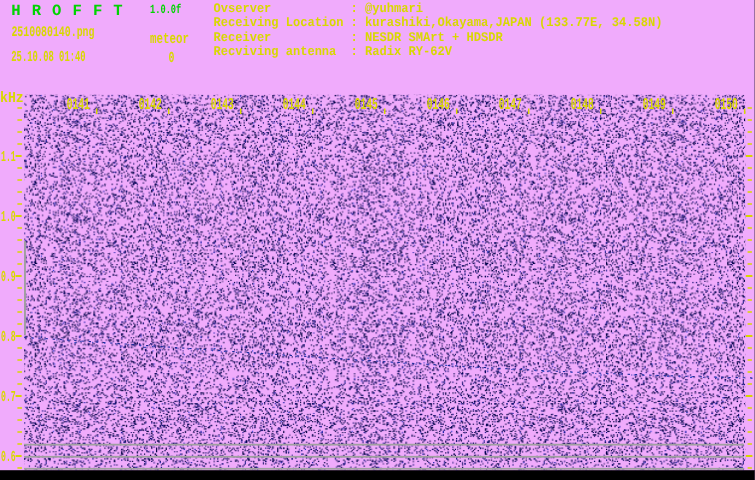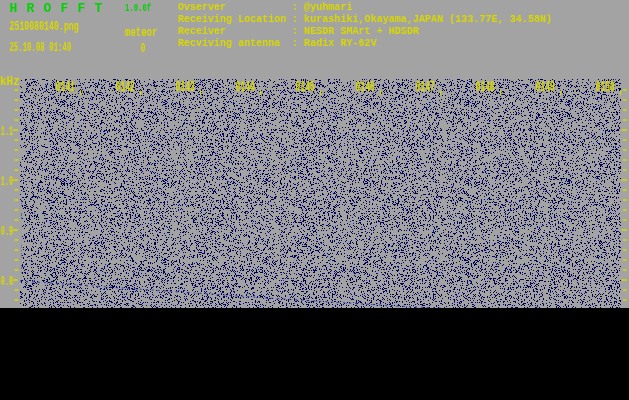--- a/index.html
+++ b/index.html
@@ -1,14 +1,14 @@
 <!DOCTYPE html>
 <html><head><meta charset="utf-8"><style>
 html,body{margin:0;padding:0;background:#000;}
-#wrap{position:relative;width:629px;height:308px;background:#a3a3a3;overflow:hidden;
+#wrap{position:relative;width:629px;height:392px;background:#f0abfc;overflow:hidden;
 font-family:"Liberation Mono",monospace;}
 </style></head><body>
 <div id="wrap">
     <svg width="629" height="400" viewBox="0 0 629 400" style="position:absolute;left:0;top:0">
       <defs>
         <pattern id="nA" width="101" height="79" patternUnits="userSpaceOnUse">
           <path fill="#000040" d="M41 19h1v1h-1zM50 6h1v1h-1zM9 68h1v1h-1zM12 46h1v1h-1zM74 7h1v1h-1zM64 27h1v1h-1zM4 11h1v1h-1zM55 53h1v1h-1zM8 30h1v1h-1zM11 70h1v1h-1zM54 7h1v1h-1zM72 15h1v1h-1zM28 74h1v1h-1zM7 73h1v1h-1zM74 50h1v1h-1zM6 28h1v1h-1zM5 71h1v1h-1zM17 37h1v1h-1zM53 18h1v1h-1zM69 15h1v1h-1zM73 39h1v1h-1zM71 23h1v1h-1zM13 74h1v1h-1zM73 24h1v1h-1zM47 12h1v1h-1zM70 8h1v1h-1zM72 7h1v1h-1zM79 26h1v1h-1zM63 68h1v1h-1zM54 40h1v1h-1zM59 74h1v1h-1zM58 46h1v1h-1zM38 31h1v1h-1zM23 31h1v1h-1zM10 73h1v1h-1zM38 67h1v1h-1zM63 43h1v1h-1zM93 57h1v1h-1zM36 77h1v1h-1zM9 15h1v1h-1zM65 53h1v1h-1zM21 43h1v1h-1zM19 62h1v1h-1zM53 5h1v1h-1zM85 9h1v1h-1zM97 71h1v1h-1zM73 40h1v1h-1zM43 44h1v1h-1zM76 63h1v1h-1zM74 58h1v1h-1zM8 11h1v1h-1zM34 60h1v1h-1zM89 8h1v1h-1zM7 39h1v1h-1zM82 73h1v1h-1zM87 57h1v1h-1zM36 49h1v1h-1zM85 44h1v1h-1zM2 59h1v1h-1zM45 21h1v1h-1zM78 14h1v1h-1zM63 7h1v1h-1zM27 36h1v1h-1zM16 31h1v1h-1zM50 50h1v1h-1zM63 10h1v1h-1zM21 57h1v1h-1zM51 70h1v1h-1zM35 17h1v1h-1zM55 70h1v1h-1zM35 53h1v1h-1zM45 48h1v1h-1zM29 19h1v1h-1zM10 22h1v1h-1zM19 29h1v1h-1zM84 29h1v1h-1zM1 62h1v1h-1zM75 23h1v1h-1zM33 36h1v1h-1zM0 18h1v1h-1zM53 68h1v1h-1zM47 78h1v1h-1zM72 40h1v1h-1zM16 65h1v1h-1zM79 6h1v1h-1zM58 71h1v1h-1zM51 50h1v1h-1zM13 61h1v1h-1zM81 51h1v1h-1zM7 24h1v1h-1zM8 26h1v1h-1zM56 20h1v1h-1zM14 43h1v1h-1zM76 6h1v1h-1zM13 0h1v1h-1zM72 19h1v1h-1zM68 12h1v1h-1zM46 78h1v1h-1zM3 9h1v1h-1zM26 78h1v1h-1zM48 19h1v1h-1zM81 32h1v1h-1zM44 77h1v1h-1zM46 60h1v1h-1zM15 14h1v1h-1zM62 59h1v1h-1zM61 61h1v1h-1zM39 10h1v1h-1zM18 13h1v1h-1zM95 43h1v1h-1zM94 33h1v1h-1zM61 20h1v1h-1zM66 2h1v1h-1zM26 67h1v1h-1zM46 18h1v1h-1zM88 69h1v1h-1zM3 67h1v1h-1zM38 11h1v1h-1zM89 33h1v1h-1zM66 46h1v1h-1zM21 45h1v1h-1zM98 28h1v1h-1zM68 69h1v1h-1zM99 64h1v1h-1zM42 28h1v1h-1zM78 24h1v1h-1zM30 51h1v1h-1zM94 29h1v1h-1zM25 66h1v1h-1zM63 45h1v1h-1zM93 3h1v1h-1zM3 35h1v1h-1zM60 33h1v1h-1zM24 77h1v1h-1zM44 57h1v1h-1zM92 44h1v1h-1zM46 10h1v1h-1zM28 13h1v1h-1zM29 60h1v1h-1zM25 43h1v1h-1zM26 61h1v1h-1zM79 78h1v1h-1zM0 61h1v1h-1zM83 44h1v1h-1zM82 10h1v1h-1zM84 15h1v1h-1zM49 25h1v1h-1zM61 22h1v1h-1zM55 42h1v1h-1zM11 50h1v1h-1zM59 51h1v1h-1zM95 10h1v1h-1zM92 20h1v1h-1zM21 16h1v1h-1zM3 19h1v1h-1zM75 59h1v1h-1zM83 18h1v1h-1zM78 76h1v1h-1zM60 44h1v1h-1zM19 70h1v1h-1zM70 16h1v1h-1zM2 1h1v1h-1zM92 13h1v1h-1zM67 17h1v1h-1zM55 24h1v1h-1zM27 3h1v1h-1zM32 27h1v1h-1zM37 64h1v1h-1zM30 75h1v1h-1zM41 33h1v1h-1zM69 53h1v1h-1zM16 7h1v1h-1zM94 45h1v1h-1zM58 74h1v1h-1zM66 53h1v1h-1zM64 16h1v1h-1zM68 19h1v1h-1zM67 65h1v1h-1zM2 56h1v1h-1zM99 23h1v1h-1zM77 0h1v1h-1zM99 19h1v1h-1zM22 18h1v1h-1zM60 15h1v1h-1zM71 7h1v1h-1zM41 66h1v1h-1zM67 71h1v1h-1zM61 13h1v1h-1zM31 24h1v1h-1zM35 5h1v1h-1zM98 12h1v1h-1zM64 57h1v1h-1zM71 3h1v1h-1zM97 8h1v1h-1zM56 41h1v1h-1zM78 64h1v1h-1zM77 65h1v1h-1zM25 35h1v1h-1zM57 65h1v1h-1zM68 61h1v1h-1zM64 31h1v1h-1zM89 66h1v1h-1zM33 71h1v1h-1zM25 57h1v1h-1zM17 53h1v1h-1zM15 50h1v1h-1zM56 40h1v1h-1zM9 30h1v1h-1zM54 9h1v1h-1zM27 38h1v1h-1zM100 15h1v1h-1zM91 46h1v1h-1zM18 32h1v1h-1zM17 59h1v1h-1zM28 12h1v1h-1zM50 62h1v1h-1zM20 28h1v1h-1zM20 55h1v1h-1zM65 51h1v1h-1zM43 53h1v1h-1zM25 45h1v1h-1zM40 11h1v1h-1zM92 46h1v1h-1zM2 43h1v1h-1zM70 58h1v1h-1zM56 2h1v1h-1zM49 42h1v1h-1zM66 37h1v1h-1zM65 8h1v1h-1zM14 29h1v1h-1zM13 10h1v1h-1zM33 34h1v1h-1zM5 23h1v1h-1zM34 16h1v1h-1zM54 33h1v1h-1zM51 19h1v1h-1zM68 65h1v1h-1zM73 63h1v1h-1zM89 41h1v1h-1zM11 35h1v1h-1zM7 23h1v1h-1zM34 2h1v1h-1zM81 11h1v1h-1zM33 10h1v1h-1zM77 28h1v1h-1zM8 33h1v1h-1zM15 58h1v1h-1zM1 43h1v1h-1zM70 53h1v1h-1zM5 67h1v1h-1zM90 30h1v1h-1zM14 20h1v1h-1zM33 6h1v1h-1zM23 25h1v1h-1zM39 39h1v1h-1zM67 26h1v1h-1zM37 57h1v1h-1zM64 22h1v1h-1zM34 44h1v1h-1zM2 32h1v1h-1zM4 1h1v1h-1zM2 64h1v1h-1zM70 24h1v1h-1zM65 60h1v1h-1zM31 57h1v1h-1zM13 55h1v1h-1zM84 63h1v1h-1zM69 50h1v1h-1zM64 39h1v1h-1zM88 27h1v1h-1zM29 43h1v1h-1zM25 17h1v1h-1zM51 44h1v1h-1zM6 16h1v1h-1zM1 9h1v1h-1zM80 32h1v1h-1zM55 20h1v1h-1zM7 10h1v1h-1zM85 48h1v1h-1zM64 36h1v1h-1zM76 31h1v1h-1zM88 37h1v1h-1zM5 58h1v1h-1zM23 20h1v1h-1zM34 57h1v1h-1zM0 33h1v1h-1zM46 42h1v1h-1zM70 41h1v1h-1zM31 4h1v1h-1zM39 27h1v1h-1zM45 23h1v1h-1zM0 42h1v1h-1zM48 10h1v1h-1zM60 35h1v1h-1zM64 25h1v1h-1zM31 64h1v1h-1zM99 0h1v1h-1zM11 33h1v1h-1zM11 18h1v1h-1zM51 75h1v1h-1zM5 50h1v1h-1zM2 38h1v1h-1zM38 29h1v1h-1zM10 74h1v1h-1zM67 19h1v1h-1zM84 76h1v1h-1zM49 41h1v1h-1zM92 63h1v1h-1zM19 36h1v1h-1zM92 18h1v1h-1zM5 65h1v1h-1zM80 54h1v1h-1zM93 64h1v1h-1zM17 67h1v1h-1zM96 64h1v1h-1zM72 2h1v1h-1zM87 74h1v1h-1zM91 29h1v1h-1zM10 3h1v1h-1zM5 17h1v1h-1zM81 46h1v1h-1zM13 48h1v1h-1zM57 71h1v1h-1zM6 2h1v1h-1zM80 68h1v1h-1zM87 31h1v1h-1zM62 33h1v1h-1zM0 58h1v1h-1zM8 64h1v1h-1zM68 11h1v1h-1zM84 67h1v1h-1zM8 60h1v1h-1zM32 9h1v1h-1zM33 30h1v1h-1zM93 26h1v1h-1zM29 58h1v1h-1zM63 48h1v1h-1zM9 61h1v1h-1zM87 36h1v1h-1zM98 5h1v1h-1zM78 25h1v1h-1zM9 76h1v1h-1zM18 42h1v1h-1zM32 38h1v1h-1zM79 72h1v1h-1zM17 1h1v1h-1zM61 7h1v1h-1zM62 34h1v1h-1zM86 12h1v1h-1zM86 62h1v1h-1zM37 66h1v1h-1zM36 59h1v1h-1zM59 59h1v1h-1zM98 15h1v1h-1zM70 25h1v1h-1zM60 2h1v1h-1zM37 58h1v1h-1zM9 64h1v1h-1zM57 34h1v1h-1zM49 26h1v1h-1zM26 9h1v1h-1zM74 11h1v1h-1zM18 67h1v1h-1zM33 46h1v1h-1zM16 77h1v1h-1zM80 65h1v1h-1zM35 14h1v1h-1zM90 46h1v1h-1zM29 63h1v1h-1zM62 50h1v1h-1zM3 20h1v1h-1zM0 62h1v1h-1zM51 38h1v1h-1zM93 18h1v1h-1zM53 44h1v1h-1zM48 40h1v1h-1zM15 42h1v1h-1zM0 41h1v1h-1zM96 43h1v1h-1zM50 15h1v1h-1zM25 1h1v1h-1zM94 37h1v1h-1zM32 47h1v1h-1zM8 50h1v1h-1zM49 75h1v1h-1zM9 46h1v1h-1zM54 35h1v1h-1zM6 35h1v1h-1zM13 6h1v1h-1zM84 36h1v1h-1zM81 19h1v1h-1zM31 34h1v1h-1zM55 65h1v1h-1zM40 24h1v1h-1zM98 47h1v1h-1zM100 54h1v1h-1zM3 51h1v1h-1zM70 70h1v1h-1zM26 10h1v1h-1zM6 52h1v1h-1zM57 78h1v1h-1zM96 17h1v1h-1zM82 36h1v1h-1zM62 6h1v1h-1zM21 60h1v1h-1zM53 43h1v1h-1zM36 38h1v1h-1zM32 33h1v1h-1zM51 30h1v1h-1zM38 61h1v1h-1zM71 50h1v1h-1zM15 21h1v1h-1zM82 20h1v1h-1zM9 26h1v1h-1zM64 63h1v1h-1zM70 28h1v1h-1zM57 42h1v1h-1zM97 57h1v1h-1zM54 17h1v1h-1zM31 11h1v1h-1zM22 43h1v1h-1zM71 11h1v1h-1zM40 30h1v1h-1zM47 33h1v1h-1zM72 25h1v1h-1zM2 52h1v1h-1zM49 52h1v1h-1zM95 67h1v1h-1zM26 48h1v1h-1zM34 43h1v1h-1zM96 7h1v1h-1zM63 35h1v1h-1zM73 46h1v1h-1zM16 64h1v1h-1zM67 27h1v1h-1zM11 34h1v1h-1zM31 49h1v1h-1zM51 57h1v1h-1zM55 39h1v1h-1zM2 16h1v1h-1zM4 54h1v1h-1zM90 60h1v1h-1zM75 62h1v1h-1zM0 9h1v1h-1zM50 67h1v1h-1zM59 57h1v1h-1zM31 13h1v1h-1zM28 19h1v1h-1zM19 66h1v1h-1zM87 13h1v1h-1zM92 58h1v1h-1zM10 70h1v1h-1zM99 5h1v1h-1zM0 16h1v1h-1zM29 72h1v1h-1zM4 38h1v1h-1zM16 32h1v1h-1zM67 55h1v1h-1zM89 14h1v1h-1zM12 9h1v1h-1zM74 24h1v1h-1zM49 33h1v1h-1zM28 76h1v1h-1zM0 1h1v1h-1zM68 38h1v1h-1zM58 35h1v1h-1zM40 31h1v1h-1zM60 67h1v1h-1zM30 70h1v1h-1zM31 3h1v1h-1zM52 39h1v1h-1zM7 2h1v1h-1zM24 63h1v1h-1zM86 53h1v1h-1zM10 32h1v1h-1zM29 54h1v1h-1zM47 29h1v1h-1zM63 4h1v1h-1zM89 43h1v1h-1zM91 53h1v1h-1zM46 50h1v1h-1zM25 0h1v1h-1zM63 25h1v1h-1zM39 24h1v1h-1zM29 59h1v1h-1zM28 33h1v1h-1zM97 37h1v1h-1zM13 63h1v1h-1zM78 23h1v1h-1zM28 62h1v1h-1zM53 7h1v1h-1zM76 18h1v1h-1zM53 6h1v1h-1zM90 7h1v1h-1zM23 50h1v1h-1zM57 40h1v1h-1zM93 14h1v1h-1zM10 21h1v1h-1zM42 24h1v1h-1zM23 67h1v1h-1zM95 59h1v1h-1zM4 39h1v1h-1zM47 42h1v1h-1zM56 21h1v1h-1zM10 35h1v1h-1zM10 44h1v1h-1zM53 15h1v1h-1zM71 26h1v1h-1zM48 45h1v1h-1zM98 39h1v1h-1zM55 11h1v1h-1zM6 60h1v1h-1zM25 47h1v1h-1zM69 57h1v1h-1zM24 41h1v1h-1zM3 52h1v1h-1zM31 51h1v1h-1zM5 48h1v1h-1zM4 59h1v1h-1zM8 7h1v1h-1zM32 24h1v1h-1zM95 8h1v1h-1zM77 43h1v1h-1zM46 34h1v1h-1zM42 78h1v1h-1zM5 33h1v1h-1zM95 40h1v1h-1zM35 38h1v1h-1zM0 76h1v1h-1zM81 8h1v1h-1zM3 29h1v1h-1zM13 60h1v1h-1zM91 59h1v1h-1zM99 49h1v1h-1zM32 55h1v1h-1zM63 16h1v1h-1zM63 23h1v1h-1zM1 38h1v1h-1zM88 19h1v1h-1zM77 30h1v1h-1zM41 40h1v1h-1zM100 76h1v1h-1zM10 65h1v1h-1zM25 50h1v1h-1zM96 20h1v1h-1zM31 52h1v1h-1zM8 4h1v1h-1zM61 70h1v1h-1zM69 41h1v1h-1zM20 54h1v1h-1zM13 9h1v1h-1zM26 12h1v1h-1zM53 63h1v1h-1zM90 57h1v1h-1zM22 29h1v1h-1zM58 30h1v1h-1zM95 68h1v1h-1zM99 15h1v1h-1zM99 37h1v1h-1zM37 35h1v1h-1zM72 34h1v1h-1zM47 32h1v1h-1zM25 56h1v1h-1zM31 23h1v1h-1zM31 30h1v1h-1zM41 8h1v1h-1zM50 32h1v1h-1zM67 29h1v1h-1zM83 12h1v1h-1zM83 59h1v1h-1zM4 13h1v1h-1zM0 60h1v1h-1zM29 57h1v1h-1zM47 5h1v1h-1z"></path>
           <path fill="#000058" d="M37 29h1v1h-1zM15 6h1v1h-1zM24 76h1v1h-1zM74 24h1v1h-1zM9 47h1v1h-1zM65 22h1v1h-1zM57 77h1v1h-1zM33 0h1v1h-1zM13 76h1v1h-1zM90 44h1v1h-1zM27 4h1v1h-1zM47 43h1v1h-1zM18 5h1v1h-1zM26 32h1v1h-1zM4 76h1v1h-1zM93 26h1v1h-1zM1 41h1v1h-1zM52 47h1v1h-1zM23 39h1v1h-1zM9 26h1v1h-1zM4 63h1v1h-1zM70 61h1v1h-1zM8 52h1v1h-1zM12 50h1v1h-1zM84 70h1v1h-1zM19 68h1v1h-1zM11 20h1v1h-1zM50 34h1v1h-1zM52 36h1v1h-1zM85 39h1v1h-1zM53 6h1v1h-1zM39 72h1v1h-1zM45 53h1v1h-1zM53 2h1v1h-1zM98 46h1v1h-1zM82 25h1v1h-1zM50 51h1v1h-1zM26 0h1v1h-1zM55 20h1v1h-1zM54 14h1v1h-1zM11 51h1v1h-1zM73 46h1v1h-1zM58 20h1v1h-1zM16 1h1v1h-1zM6 70h1v1h-1zM18 50h1v1h-1zM11 73h1v1h-1zM79 47h1v1h-1zM94 64h1v1h-1zM21 18h1v1h-1zM44 36h1v1h-1zM20 66h1v1h-1zM21 8h1v1h-1zM13 49h1v1h-1zM62 25h1v1h-1zM38 16h1v1h-1zM5 61h1v1h-1zM40 6h1v1h-1zM77 49h1v1h-1zM81 28h1v1h-1zM79 51h1v1h-1zM78 25h1v1h-1zM60 23h1v1h-1zM72 27h1v1h-1zM5 51h1v1h-1zM66 20h1v1h-1zM49 45h1v1h-1zM15 19h1v1h-1zM31 24h1v1h-1zM5 71h1v1h-1zM96 4h1v1h-1zM85 41h1v1h-1zM15 49h1v1h-1zM76 58h1v1h-1zM70 39h1v1h-1zM83 53h1v1h-1zM39 74h1v1h-1zM31 54h1v1h-1zM49 47h1v1h-1zM57 64h1v1h-1zM56 22h1v1h-1zM2 0h1v1h-1zM79 62h1v1h-1zM59 30h1v1h-1zM57 58h1v1h-1zM22 60h1v1h-1zM51 13h1v1h-1zM8 16h1v1h-1zM45 55h1v1h-1zM46 11h1v1h-1zM56 64h1v1h-1zM65 5h1v1h-1zM5 16h1v1h-1zM10 40h1v1h-1zM99 65h1v1h-1zM10 6h1v1h-1zM96 64h1v1h-1zM48 17h1v1h-1zM3 8h1v1h-1zM78 14h1v1h-1zM24 16h1v1h-1zM62 36h1v1h-1zM21 28h1v1h-1zM8 44h1v1h-1zM78 32h1v1h-1zM20 41h1v1h-1zM78 35h1v1h-1zM58 18h1v1h-1zM32 64h1v1h-1zM61 26h1v1h-1zM75 33h1v1h-1zM78 64h1v1h-1zM30 40h1v1h-1zM47 4h1v1h-1zM25 23h1v1h-1zM51 20h1v1h-1zM81 35h1v1h-1zM86 41h1v1h-1zM48 21h1v1h-1zM100 33h1v1h-1zM14 67h1v1h-1zM6 46h1v1h-1zM57 71h1v1h-1zM66 74h1v1h-1zM88 13h1v1h-1zM32 68h1v1h-1zM80 50h1v1h-1zM94 47h1v1h-1zM33 48h1v1h-1zM47 73h1v1h-1zM18 46h1v1h-1zM42 10h1v1h-1zM56 29h1v1h-1zM22 78h1v1h-1zM95 6h1v1h-1zM37 66h1v1h-1zM32 39h1v1h-1zM81 74h1v1h-1zM84 40h1v1h-1zM93 0h1v1h-1zM95 4h1v1h-1zM28 19h1v1h-1zM37 78h1v1h-1zM80 55h1v1h-1zM53 65h1v1h-1zM46 6h1v1h-1zM16 62h1v1h-1zM29 78h1v1h-1zM83 5h1v1h-1zM2 6h1v1h-1zM0 72h1v1h-1zM45 38h1v1h-1zM13 66h1v1h-1zM45 68h1v1h-1zM28 52h1v1h-1zM74 38h1v1h-1zM75 17h1v1h-1zM26 46h1v1h-1zM79 60h1v1h-1zM20 17h1v1h-1zM1 31h1v1h-1zM90 19h1v1h-1zM57 12h1v1h-1zM8 18h1v1h-1zM85 34h1v1h-1zM51 33h1v1h-1zM1 7h1v1h-1zM82 71h1v1h-1zM44 76h1v1h-1zM82 74h1v1h-1zM56 77h1v1h-1zM66 63h1v1h-1zM31 21h1v1h-1zM0 5h1v1h-1zM7 68h1v1h-1zM3 51h1v1h-1zM23 30h1v1h-1zM20 7h1v1h-1zM99 13h1v1h-1zM1 78h1v1h-1zM70 25h1v1h-1zM18 52h1v1h-1zM25 66h1v1h-1zM77 64h1v1h-1zM82 53h1v1h-1zM78 22h1v1h-1zM65 39h1v1h-1zM8 38h1v1h-1zM80 6h1v1h-1zM92 61h1v1h-1zM91 68h1v1h-1zM0 48h1v1h-1zM55 59h1v1h-1zM10 57h1v1h-1zM22 28h1v1h-1zM13 33h1v1h-1zM29 4h1v1h-1zM15 42h1v1h-1zM95 33h1v1h-1zM91 6h1v1h-1zM34 70h1v1h-1zM86 55h1v1h-1zM87 66h1v1h-1zM33 37h1v1h-1zM82 27h1v1h-1zM10 64h1v1h-1zM1 21h1v1h-1zM33 30h1v1h-1zM95 25h1v1h-1zM24 49h1v1h-1zM42 76h1v1h-1zM30 48h1v1h-1zM80 68h1v1h-1zM60 60h1v1h-1zM67 0h1v1h-1zM3 55h1v1h-1zM92 29h1v1h-1zM73 39h1v1h-1zM27 50h1v1h-1zM79 74h1v1h-1zM9 72h1v1h-1zM4 3h1v1h-1zM14 13h1v1h-1zM79 20h1v1h-1zM44 18h1v1h-1zM89 3h1v1h-1zM3 5h1v1h-1zM17 5h1v1h-1zM89 8h1v1h-1zM94 5h1v1h-1zM8 75h1v1h-1zM97 46h1v1h-1zM25 68h1v1h-1zM85 8h1v1h-1zM96 49h1v1h-1zM13 31h1v1h-1zM26 26h1v1h-1zM14 4h1v1h-1zM4 11h1v1h-1zM96 36h1v1h-1zM61 12h1v1h-1zM16 12h1v1h-1zM96 26h1v1h-1zM37 40h1v1h-1zM43 54h1v1h-1zM33 2h1v1h-1zM44 32h1v1h-1zM36 6h1v1h-1zM91 47h1v1h-1zM41 77h1v1h-1zM64 60h1v1h-1zM36 3h1v1h-1zM100 52h1v1h-1zM66 12h1v1h-1zM44 60h1v1h-1zM90 6h1v1h-1z"></path>
           <path fill="#000078" d="M68 72h1v1h-1zM27 11h1v1h-1zM73 36h1v1h-1zM21 55h1v1h-1zM0 67h1v1h-1zM25 36h1v1h-1zM97 6h1v1h-1zM0 44h1v1h-1zM62 12h1v1h-1zM62 23h1v1h-1zM63 75h1v1h-1zM44 65h1v1h-1zM33 73h1v1h-1zM20 36h1v1h-1zM27 29h1v1h-1zM63 21h1v1h-1zM14 10h1v1h-1zM62 71h1v1h-1zM100 13h1v1h-1zM80 41h1v1h-1zM45 12h1v1h-1zM51 50h1v1h-1zM95 11h1v1h-1zM54 3h1v1h-1zM47 26h1v1h-1zM38 33h1v1h-1zM54 69h1v1h-1zM64 21h1v1h-1zM48 29h1v1h-1zM58 16h1v1h-1zM68 76h1v1h-1zM96 77h1v1h-1zM82 4h1v1h-1zM44 74h1v1h-1zM41 66h1v1h-1zM19 57h1v1h-1zM84 70h1v1h-1zM94 41h1v1h-1zM21 59h1v1h-1zM56 32h1v1h-1zM74 29h1v1h-1zM16 42h1v1h-1zM59 30h1v1h-1zM64 24h1v1h-1zM34 38h1v1h-1zM96 19h1v1h-1zM92 19h1v1h-1zM31 41h1v1h-1zM77 66h1v1h-1zM44 20h1v1h-1zM30 41h1v1h-1zM24 33h1v1h-1zM93 13h1v1h-1zM21 13h1v1h-1zM25 49h1v1h-1zM19 18h1v1h-1zM38 38h1v1h-1zM55 35h1v1h-1zM25 13h1v1h-1zM81 13h1v1h-1zM35 26h1v1h-1zM49 59h1v1h-1zM4 1h1v1h-1zM51 55h1v1h-1zM88 28h1v1h-1zM64 37h1v1h-1zM59 2h1v1h-1zM18 32h1v1h-1zM77 51h1v1h-1zM0 31h1v1h-1zM55 73h1v1h-1zM75 53h1v1h-1zM29 74h1v1h-1zM29 23h1v1h-1zM82 15h1v1h-1zM58 55h1v1h-1zM40 33h1v1h-1zM80 12h1v1h-1z"></path>
           <path fill="#0a12a4" d="M53 31h1v1h-1zM100 51h1v1h-1zM91 20h1v1h-1zM32 54h1v1h-1zM61 58h1v1h-1zM2 52h1v1h-1zM66 23h1v1h-1zM83 41h1v1h-1zM99 1h1v1h-1zM49 62h1v1h-1zM13 4h1v1h-1zM32 69h1v1h-1zM27 20h1v1h-1zM91 25h1v1h-1zM66 44h1v1h-1zM12 73h1v1h-1zM58 69h1v1h-1zM26 60h1v1h-1zM65 2h1v1h-1zM81 47h1v1h-1zM66 43h1v1h-1z"></path>

